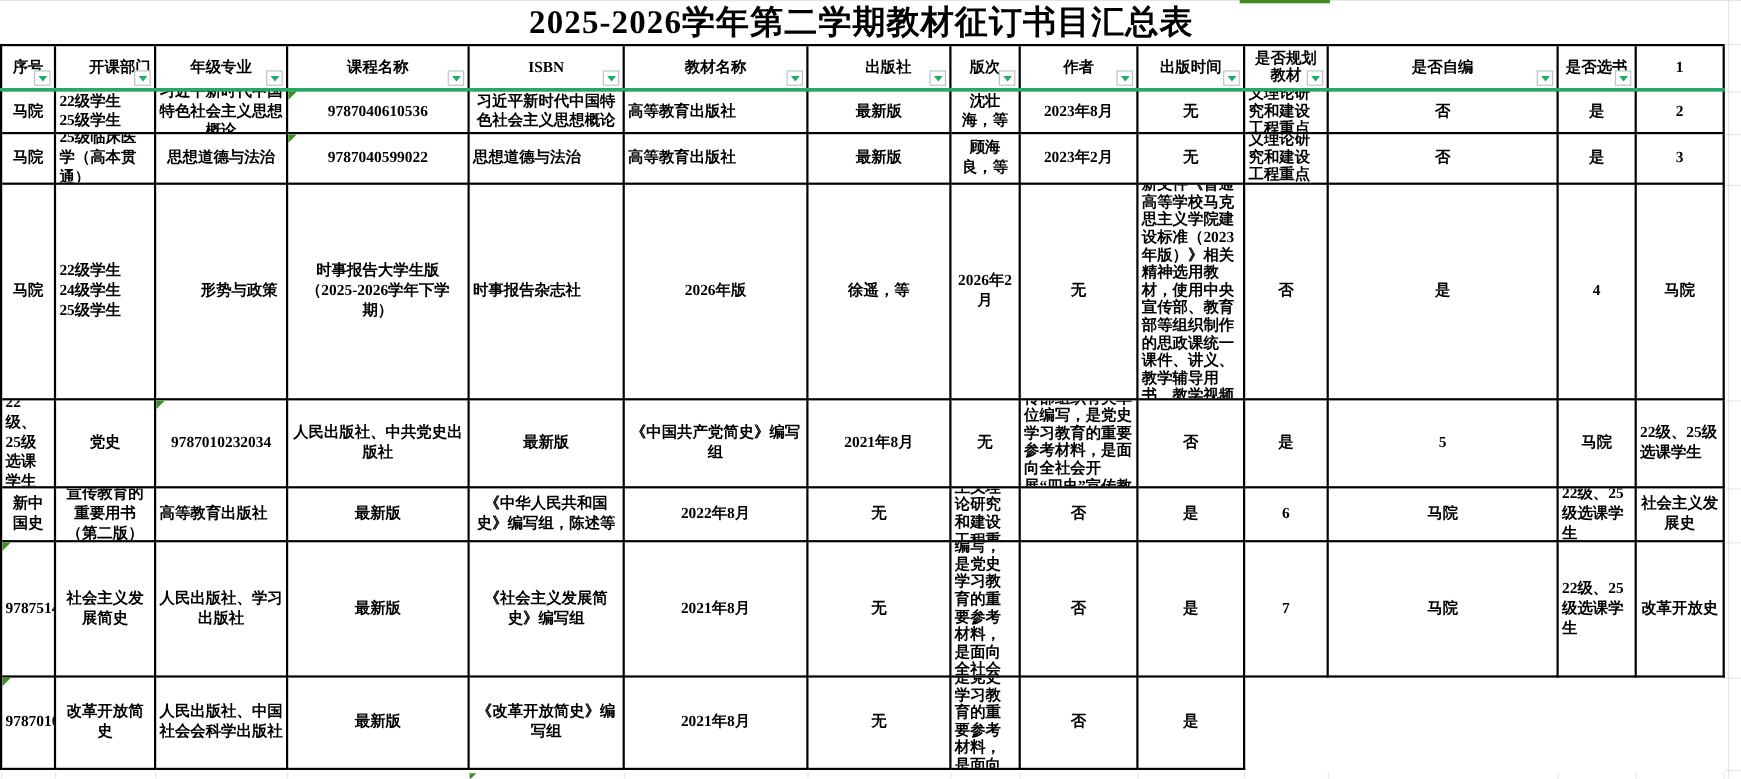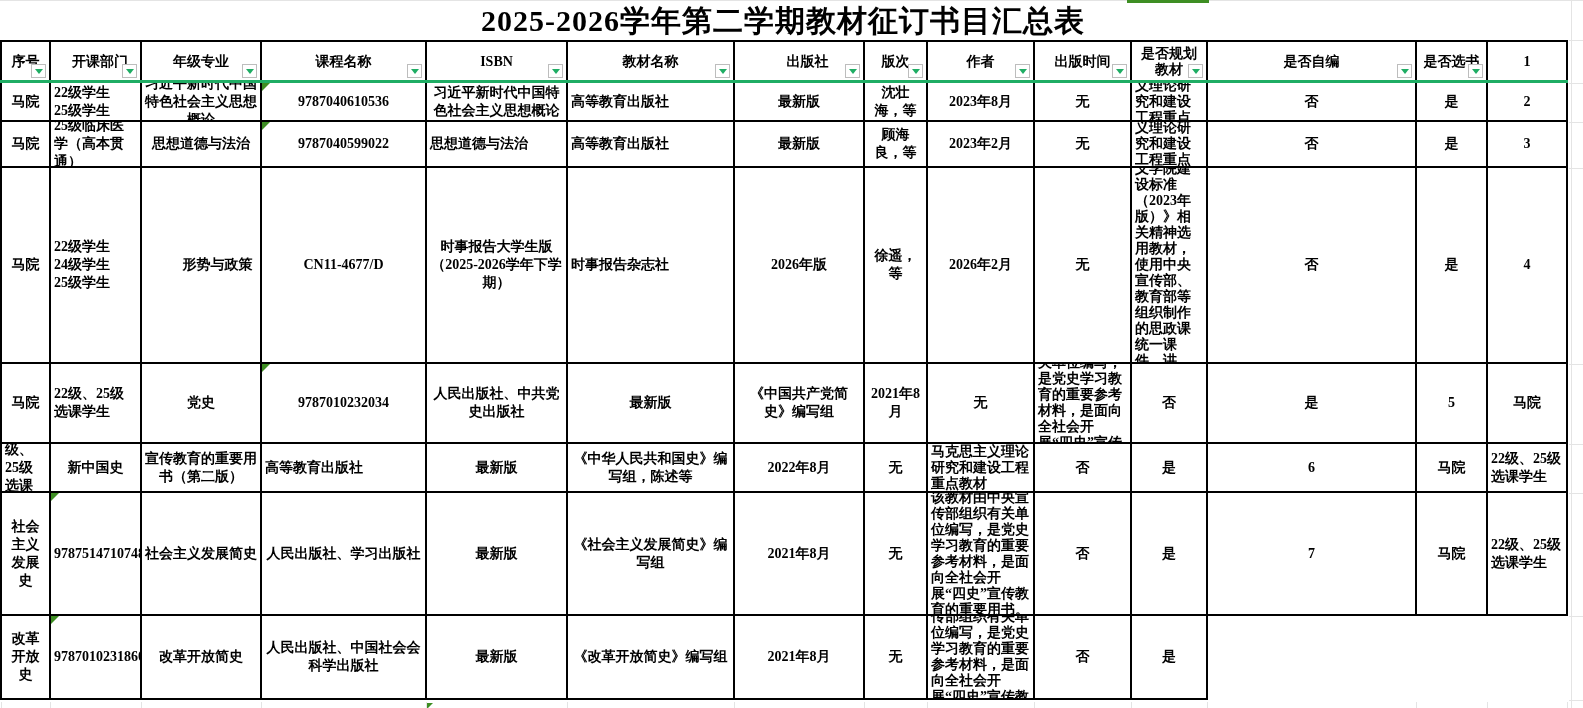--- a/index.html
+++ b/index.html
@@ -55,21 +55,21 @@
   <div class="gridline" style="left:0;top:0;width:1583px;height:1px;"></div>
   <div class="gridline" style="left:1571px;top:0;width:1px;height:708px;"></div>
   <div class="sheet-title">2025-2026学年第二学期教材征订书目汇总表</div>
   <div id="sheet" style="grid-template-columns: 49px 91px 120px 165px 141px 167px 130px 63px 107px 97px 76px 209px 71px 80px; grid-template-rows: 41px 39px 46px 196px 80px 49px 123px 84px;">
       <div class="cell header-cell" style="text-align: center;">
         <div class="cell-text">序号</div>
         <div class="filter-btn">
           <div class="filter-tri"></div>
         </div>
       </div>
-      <div class="cell header-cell" style="text-align: center; padding-left: 12px;">
+      <div class="cell header-cell" style="text-align: right; padding-left: 12px;">
         <div class="cell-text">开课部门</div>
         <div class="filter-btn">
           <div class="filter-tri"></div>
         </div>
       </div>
       <div class="cell header-cell" style="text-align: center;">
         <div class="cell-text">年级专业</div>
         <div class="filter-btn">
           <div class="filter-tri"></div>
         </div>
@@ -227,23 +227,20 @@
       <div class="cell" style="text-align: center;">
         <div class="cell-text">马院</div>
       </div>
       <div class="cell" style="text-align: left;">
         <div class="cell-text">22级学生
 24级学生
 25级学生</div>
       </div>
       <div class="cell" style="text-align: center; padding-left: 36px;">
         <div class="cell-text">形势与政策</div>
-      </div>
-      <div class="cell" style="text-align: center;">
-        <div class="cell-text">CN11-4677/D</div>
       </div>
       <div class="cell" style="text-align: center;">
         <div class="cell-text">时事报告大学生版（2025-2026学年下学期）</div>
       </div>
       <div class="cell" style="text-align: left;">
         <div class="cell-text">时事报告杂志社</div>
       </div>
       <div class="cell" style="text-align: center;">
         <div class="cell-text">2026年版</div>
       </div>

